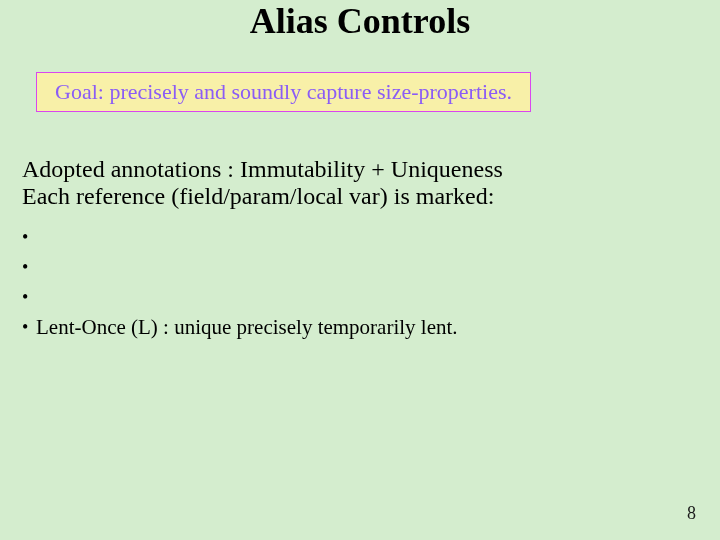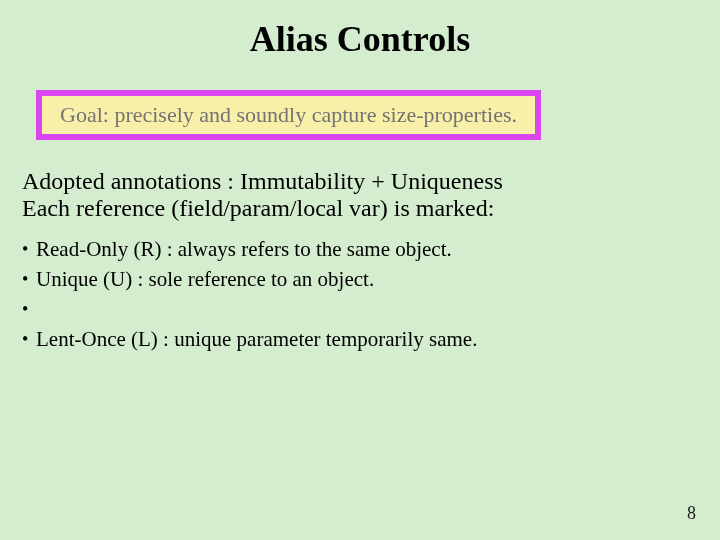--- a/index.html
+++ b/index.html
@@ -12,38 +12,37 @@
   body {
     background: #d4edce;
     font-family: "Comic Sans MS", "Chalkboard SE", cursive;
     color: #1a1a1a;
     position: relative;
   }
   .title {
     text-align: center;
     font-size: 36px;
     font-weight: bold;
-    padding-top: 18px;
     color: #000;
   }
   .goal-box {
     margin: 30px 0 0 36px;
     display: inline-block;
     background: #f8f0a8;
-    border: 6px solid #d946ef;
+    border: 1px solid #d946ef;
     padding: 6px 18px;
     font-size: 22px;
-    color: #737373;
+    color: #8b5cf6;
   }
   .line {
     font-size: 24px;
     color: #000;
     margin-left: 22px;
   }
-  .line1 { margin-top: 28px; }
+  .line1 { margin-top: 44px; }
   .line2 { }
   .bullets {
     margin: 14px 0 0 22px;
     padding: 0;
     font-size: 21px;
     color: #000;
   }
   .bli {
     display: flex;
     align-items: flex-start;
@@ -76,31 +75,29 @@
 
 <div class="goal-box">Goal: precisely and soundly capture size-properties.</div>
 
 <div class="line line1">Adopted annotations : Immutability + Uniqueness</div>
 
 <div class="line line2">Each reference (field/param/local var) is marked:</div>
 
 <div class="bullets">
   <div class="bli">
     <span class="dot">•</span>
-    <span class="btxt">Read-Only (R) : always refers to the same object.</span>
-  </div>
-  <div class="bli">
-    <span class="dot">•</span>
-    <span class="btxt">Unique (U) : sole reference to an object.</span>
   </div>
   <div class="bli">
     <span class="dot">•</span>
   </div>
   <div class="bli">
     <span class="dot">•</span>
-    <span class="btxt">Lent-Once (L) : unique parameter temporarily same.</span>
+  </div>
+  <div class="bli">
+    <span class="dot">•</span>
+    <span class="btxt">Lent-Once (L) : unique precisely temporarily lent.</span>
   </div>
 </div>
 
 <div class="pagenum">8</div>
 
 
 
 
 </body></html>

